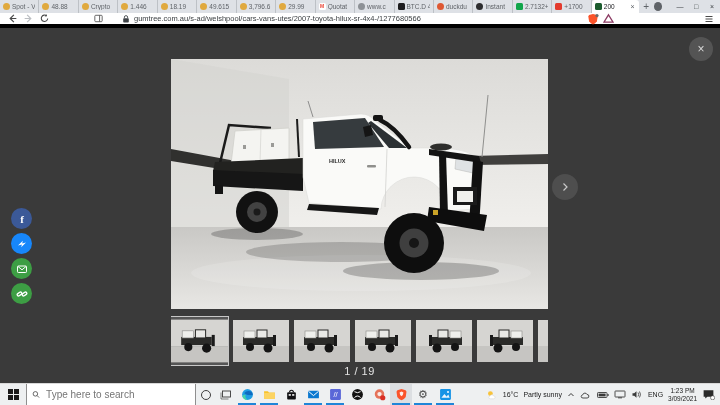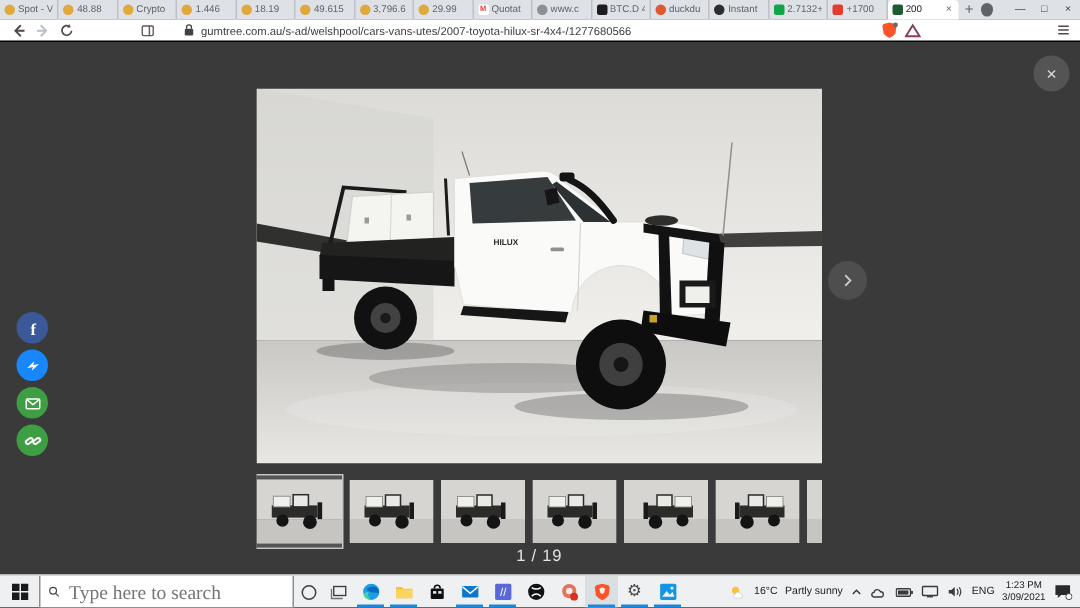--- a/index.html
+++ b/index.html
@@ -17,21 +17,21 @@
   .tab .lbl{font-size:6.5px;color:#5f6368;white-space:nowrap;overflow:hidden;flex:1;}
   .tab.active{background:#fff;border-radius:3px 3px 0 0;border-right:none;width:44px;}
   .tab.active .lbl{color:#202124;}
   .tab .tclose{font-size:7px;color:#5f6368;flex:none;padding:0 1px;}
   .newtab{width:16px;display:flex;align-items:center;justify-content:center;
           font-size:10px;color:#5f6368;}
   .strip-spacer{flex:1;}
   .profile-dot{width:9px;height:9px;border-radius:50%;background:#5f6368;align-self:center;margin-right:10px;}
   .wctl{width:17px;display:flex;align-items:center;justify-content:center;font-size:7px;color:#3c4043;}
   .navbar{position:absolute;top:13px;left:0;right:0;height:15px;background:#fff;
-          border-bottom:1px solid #000000;display:flex;align-items:center;box-sizing:border-box;}
+          border-bottom:4px solid #000000;display:flex;align-items:center;box-sizing:border-box;}
   .navbar svg{display:block;}
   .nbtn{width:16px;display:flex;justify-content:center;align-items:center;}
   .url{font-size:7.5px;color:#3c4043;white-space:nowrap;overflow:hidden;flex:1;margin-left:2px;}
   .nav-right{display:flex;align-items:center;gap:4px;margin-right:6px;margin-left:4px;}
   
   .page{position:absolute;top:28px;left:0;right:0;bottom:22px;background:#3a3a3a;}
   .lb-close{position:absolute;top:9px;right:7px;width:24px;height:24px;border-radius:50%;
             background:#545454;color:#d9d9d9;display:flex;align-items:center;justify-content:center;
             font-size:12px;line-height:1;cursor:pointer;}
   .share-col{position:absolute;left:11px;top:180px;display:flex;flex-direction:column;gap:4px;}
@@ -47,22 +47,22 @@
   .thumb svg{width:100%;height:100%;display:block;}
   .thumb.sel{width:57px;height:48px;outline:1px solid #c7c7c7;}
   .counter{position:absolute;left:171px;top:337px;width:377px;text-align:center;
            color:#e3e3e3;font-size:11px;letter-spacing:.5px;}
   
   .taskbar{position:absolute;left:0;right:0;bottom:0;height:22px;background:#eef0f1;
            border-top:1px solid #d8d8d8;display:flex;align-items:stretch;box-sizing:border-box;}
   .tb-start{width:26px;display:flex;align-items:center;justify-content:center;}
   .tb-search{width:170px;background:#fff;border:1px solid #8f8f8f;border-bottom:none;border-top:none;
              display:flex;align-items:center;gap:4px;padding:0 5px;box-sizing:border-box;}
-  .tb-search input{border:none;outline:none;font-size:13px;color:#444;width:100%;
-                   font-family:Liberation Serif, serif;background:transparent;}
+  .tb-search input{border:none;outline:none;font-size:10px;color:#444;width:100%;
+                   font-family:Liberation Sans, sans-serif;background:transparent;}
   .tb-ico{width:20px;display:flex;align-items:center;justify-content:center;position:relative;}
   .cortana-ring{width:10px;height:10px;border:1.5px solid #3f3f3f;border-radius:50%;box-sizing:border-box;}
   .tb-app{width:22px;display:flex;align-items:center;justify-content:center;position:relative;}
   .tb-app svg{width:13px;height:13px;}
   .tb-app.running::after{content:"";position:absolute;left:2px;right:2px;bottom:0;height:2px;background:#1f86d8;}
   .tb-app.active{background:#dcdfe2;}
   .gear-glyph{font-size:11px;color:#4a4a4a;line-height:1;}
   .tb-spacer{flex:1;}
   .tray{display:flex;align-items:center;gap:5px;padding-right:5px;font-size:7px;color:#1b1b1b;}
   .tray .wtxt{white-space:nowrap;}

